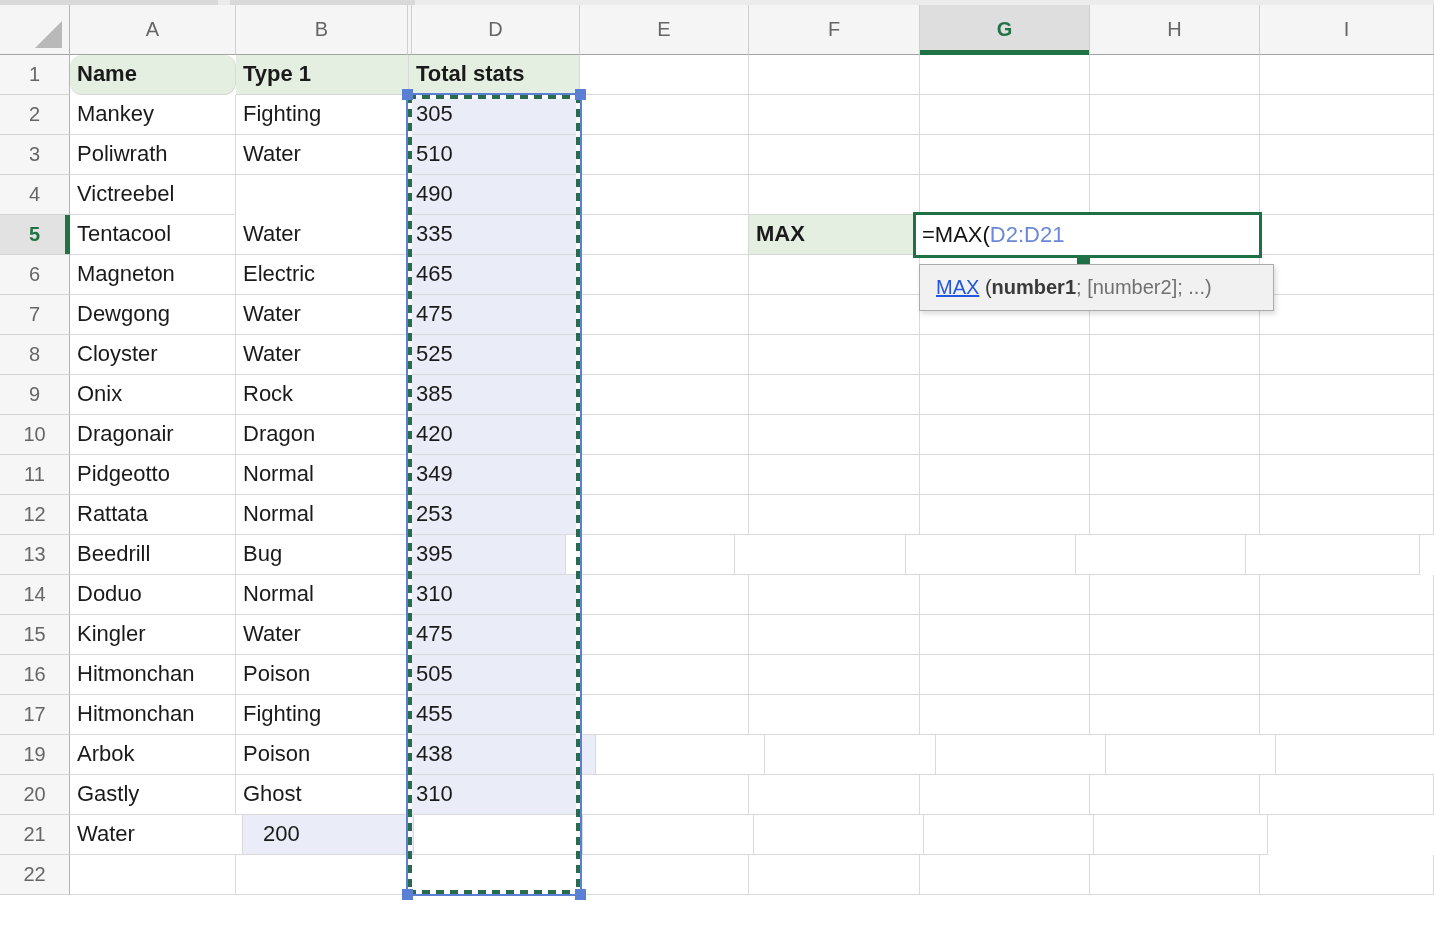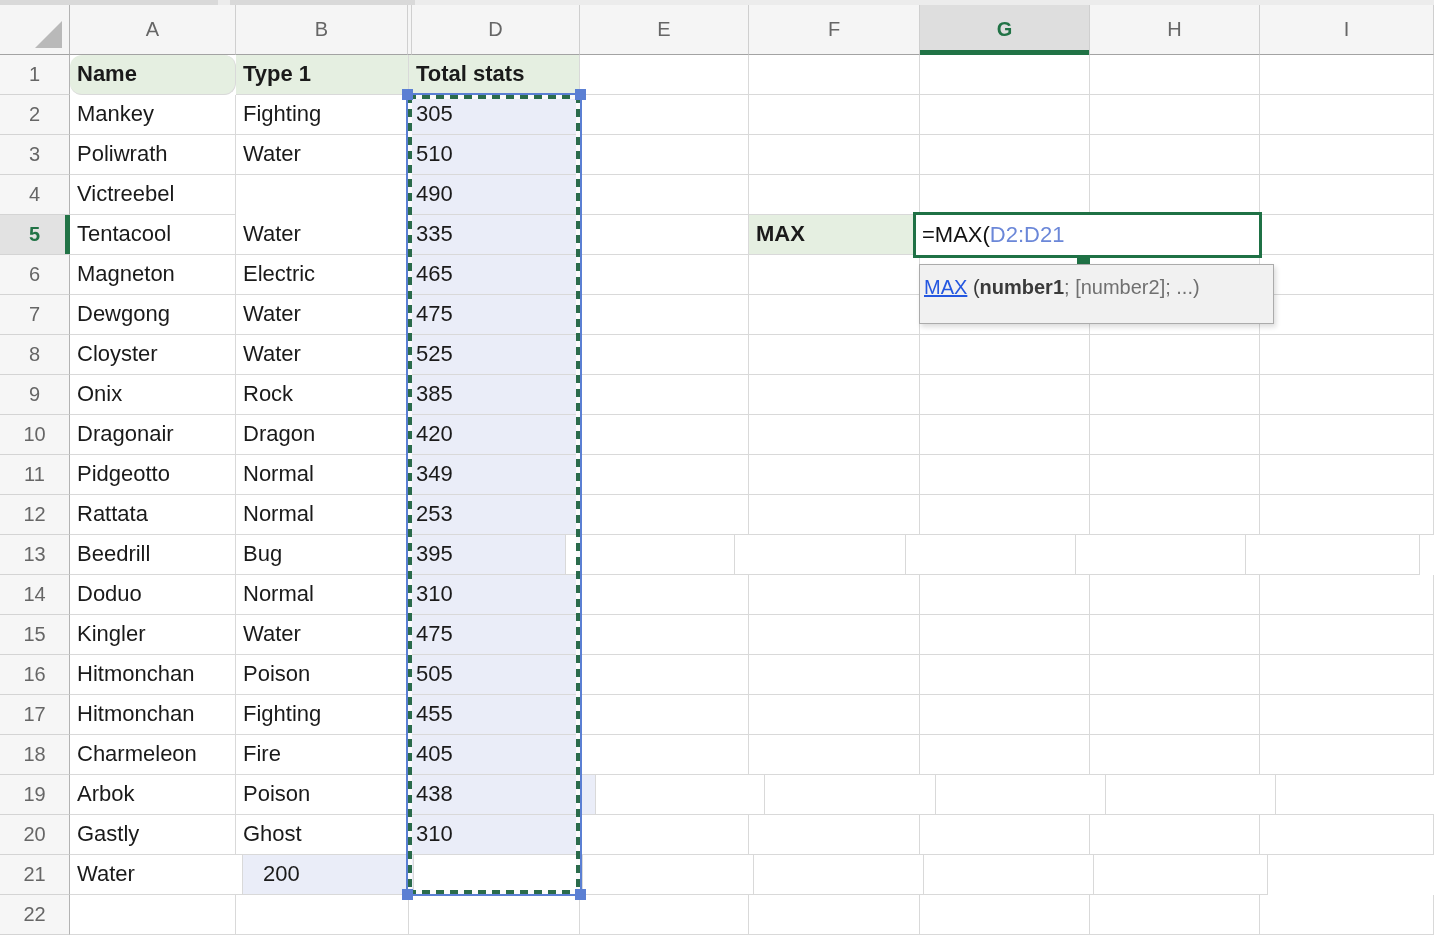--- a/index.html
+++ b/index.html
@@ -72,23 +72,23 @@
 
   
   .editbox{position:absolute;left:913px;top:212px;width:349px;height:46px;z-index:30;
     background:#fff;border:3px solid #1f7145;font-size:22px;line-height:39px;
     padding-left:6px;white-space:nowrap;overflow:hidden;}
   .editbox .fprefix{color:#111;}
   .editbox .frange{color:var(--formula-range-blue);}
   .nub{position:absolute;left:1077px;top:256px;width:13px;height:8px;background:#1f7145;z-index:31;}
 
   
-  .tooltip{position:absolute;left:919px;top:264px;width:355px;height:60px;z-index:40;
+  .tooltip{position:absolute;left:919px;top:264px;width:355px;height:47px;z-index:40;
     background:#f1f1f1;border:1px solid #ababab;box-shadow:2px 3px 5px rgba(0,0,0,0.14);
-    font-size:20px;line-height:44px;padding-left:4px;white-space:nowrap;overflow:hidden;}
+    font-size:20px;line-height:44px;padding-left:16px;white-space:nowrap;overflow:hidden;}
   .tooltip a{color:var(--link-blue);text-decoration:underline;cursor:pointer;}
   .tooltip .targ1{font-weight:700;color:#3a3a3a;}
   .tooltip .topen{color:#3a3a3a;white-space:pre;}
   .tooltip .trest{color:#707070;white-space:pre;}
 </style>
 </head>
 <body>
 
 <div class="screen">
 
@@ -294,31 +294,20 @@
         <div class="cell" style="width: 166px;">Hitmonchan</div>
         <div class="cell" style="width: 173px;">Fighting</div>
         <div class="cell selfill" style="width: 171px;">455</div>
         <div class="cell" style="width: 169px;"></div>
         <div class="cell" style="width: 171px;"></div>
         <div class="cell" style="width: 170px;"></div>
         <div class="cell" style="width: 170px;"></div>
         <div class="cell" style="width: 174px;"></div>
       </div>
       <div class="grow">
-        <div class="rowhdr">18</div>
-        <div class="cell" style="width: 166px;">Charmeleon</div>
-        <div class="cell" style="width: 173px;">Fire</div>
-        <div class="cell selfill" style="width: 171px;">405</div>
-        <div class="cell" style="width: 169px;"></div>
-        <div class="cell" style="width: 171px;"></div>
-        <div class="cell" style="width: 170px;"></div>
-        <div class="cell" style="width: 170px;"></div>
-        <div class="cell" style="width: 174px;"></div>
-      </div>
-      <div class="grow">
         <div class="rowhdr">19</div>
         <div class="cell" style="width: 166px;">Arbok</div>
         <div class="cell" style="width: 173px;">Poison</div>
         <div class="cell selfill" style="width: 187px;">438</div>
         <div class="cell" style="width: 169px;"></div>
         <div class="cell" style="width: 171px;"></div>
         <div class="cell" style="width: 170px;"></div>
         <div class="cell" style="width: 170px;"></div>
         <div class="cell" style="width: 174px;"></div>
       </div>

